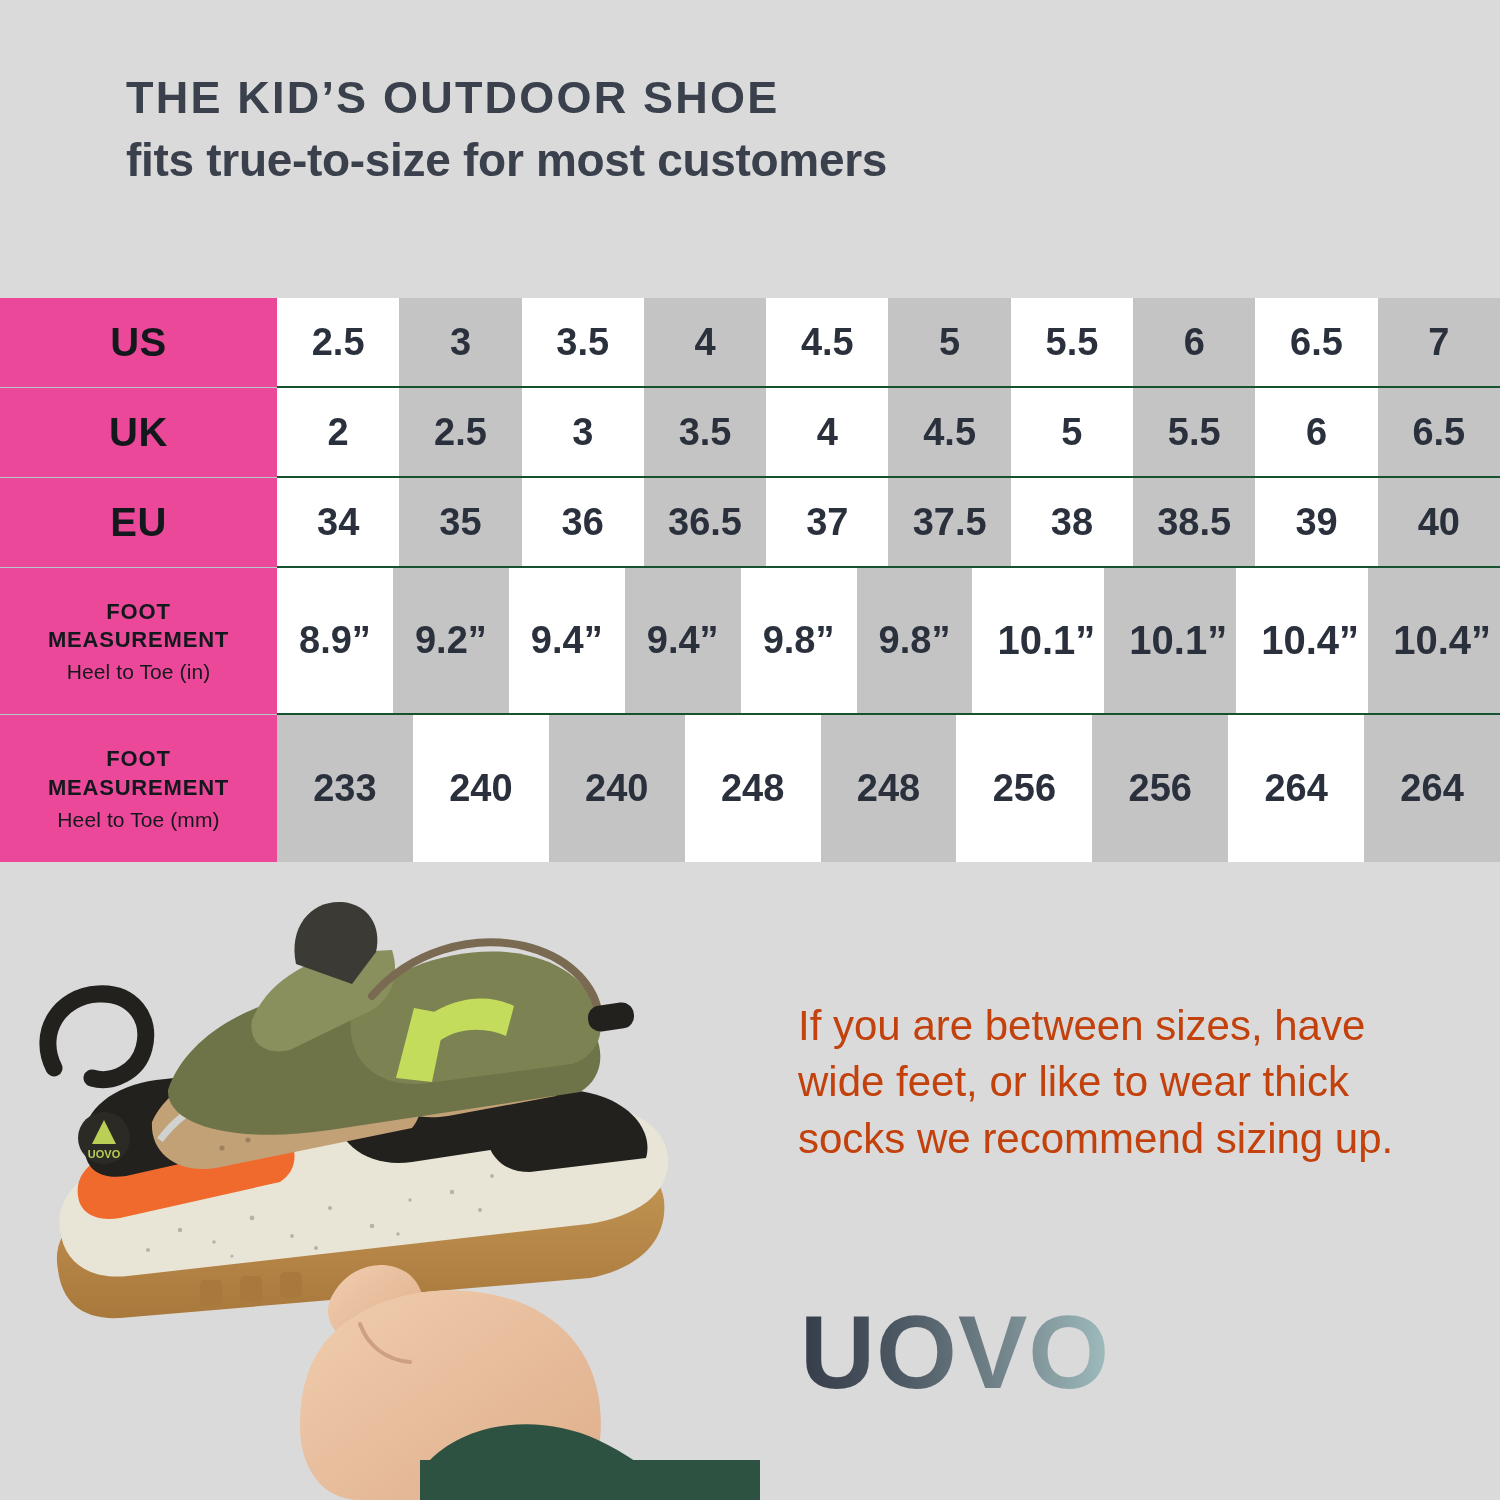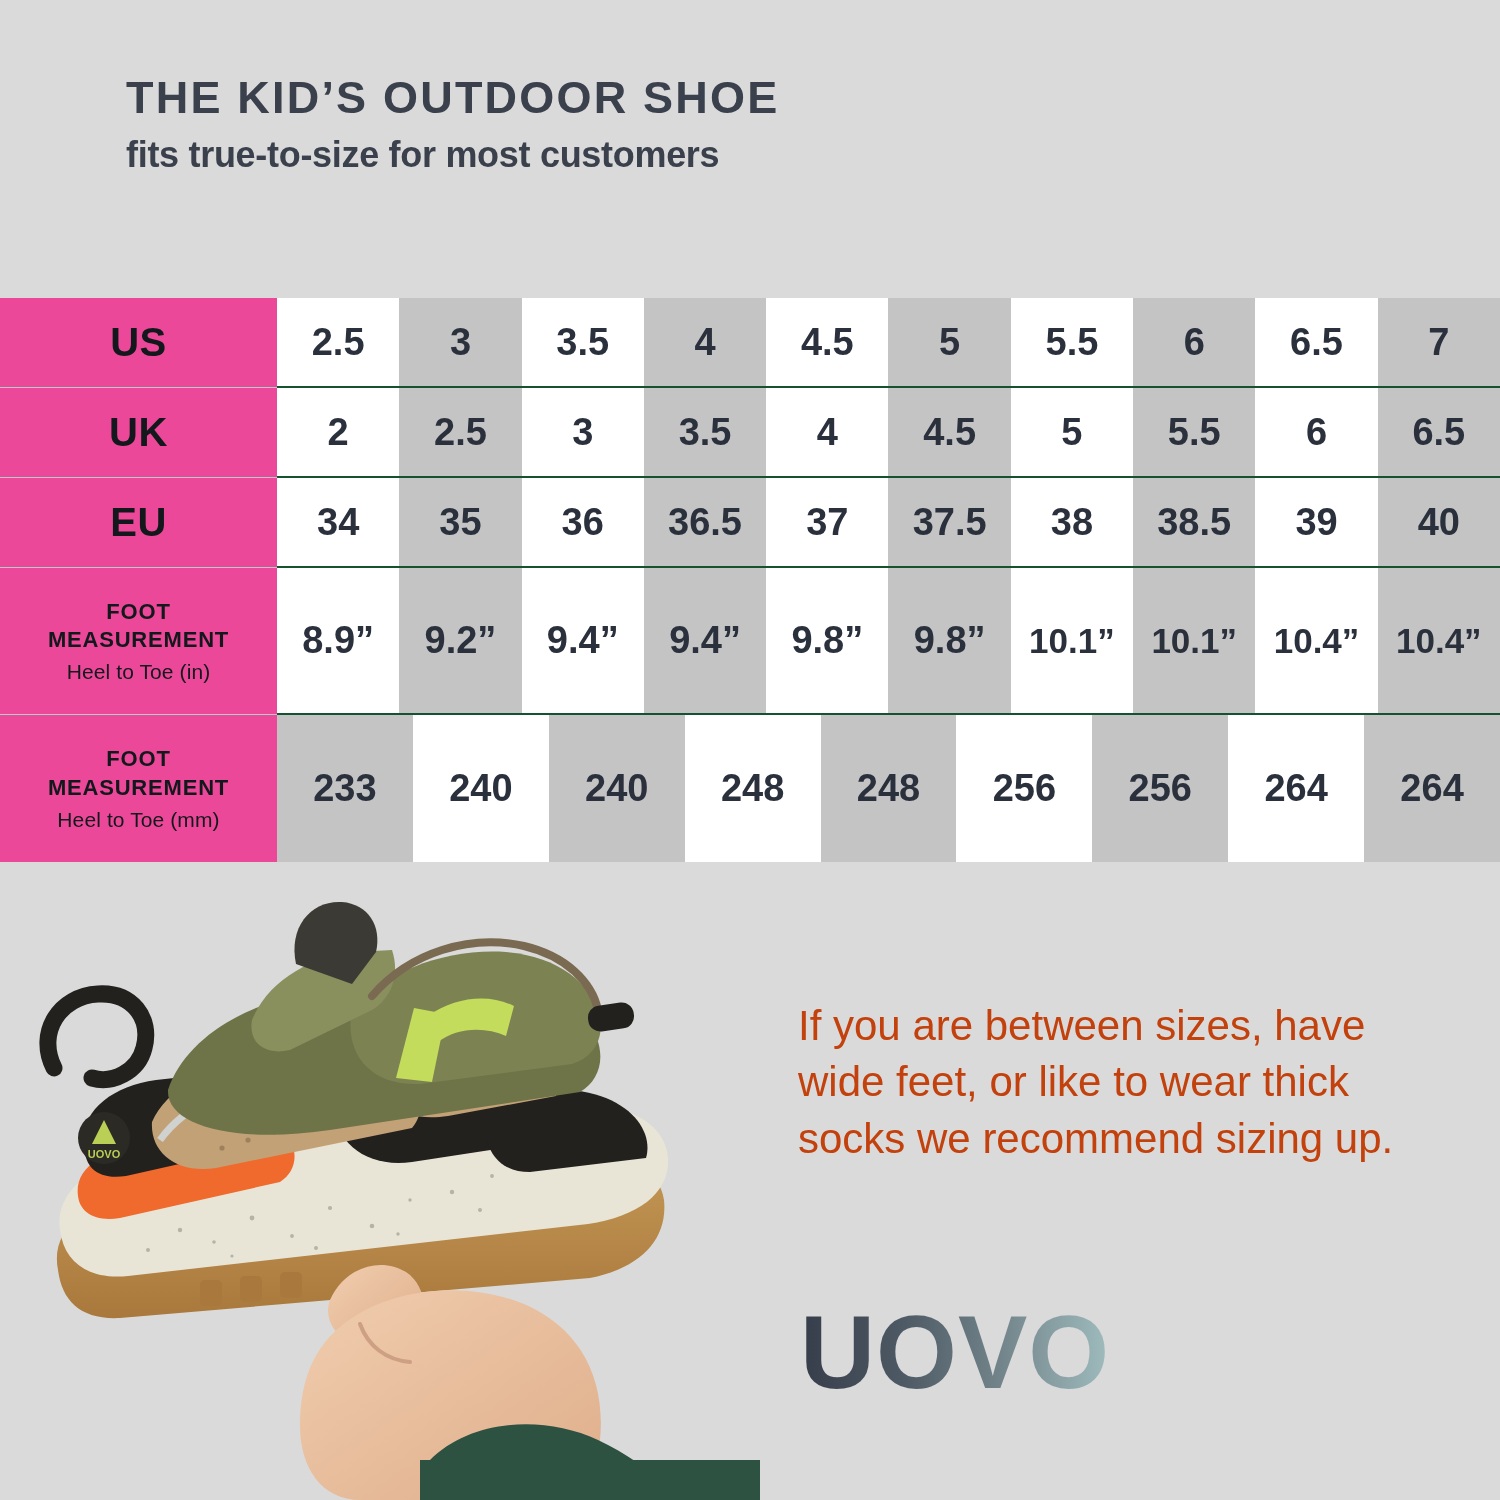--- a/index.html
+++ b/index.html
@@ -26,21 +26,21 @@
   }
   .heading-line1 {
     font-size: 45px;
     font-weight: bold;
     letter-spacing: 2.2px;
     color: #3a414c;
     line-height: 1.05;
     white-space: nowrap;
   }
   .heading-line2 {
-    font-size: 36px;
+    font-size: 46px;
     font-weight: bold;
     letter-spacing: -0.3px;
     color: #3a414c;
     line-height: 1.12;
     margin-top: 14px;
     white-space: nowrap;
   }
 
   
   .size-table {
@@ -103,21 +103,21 @@
     align-items: center;
     justify-content: center;
     font-size: 38px;
     font-weight: bold;
     color: #2b313c;
     border-bottom: 2px solid #14532d;
   }
   .t-row:last-child .t-cell { border-bottom: none; }
   .t-cell.odd  { background: #ffffff; }
   .t-cell.even { background: #c4c4c5; }
-  .t-cell.small-num { font-size: 35px; }
+  .t-cell.small-num { font-size: 40px; padding-left: 16px; }
 
   
   .photo-area {
     position: absolute;
     left: 0;
     top: 900px;
     width: 760px;
     height: 600px;
     overflow: hidden;
   }

